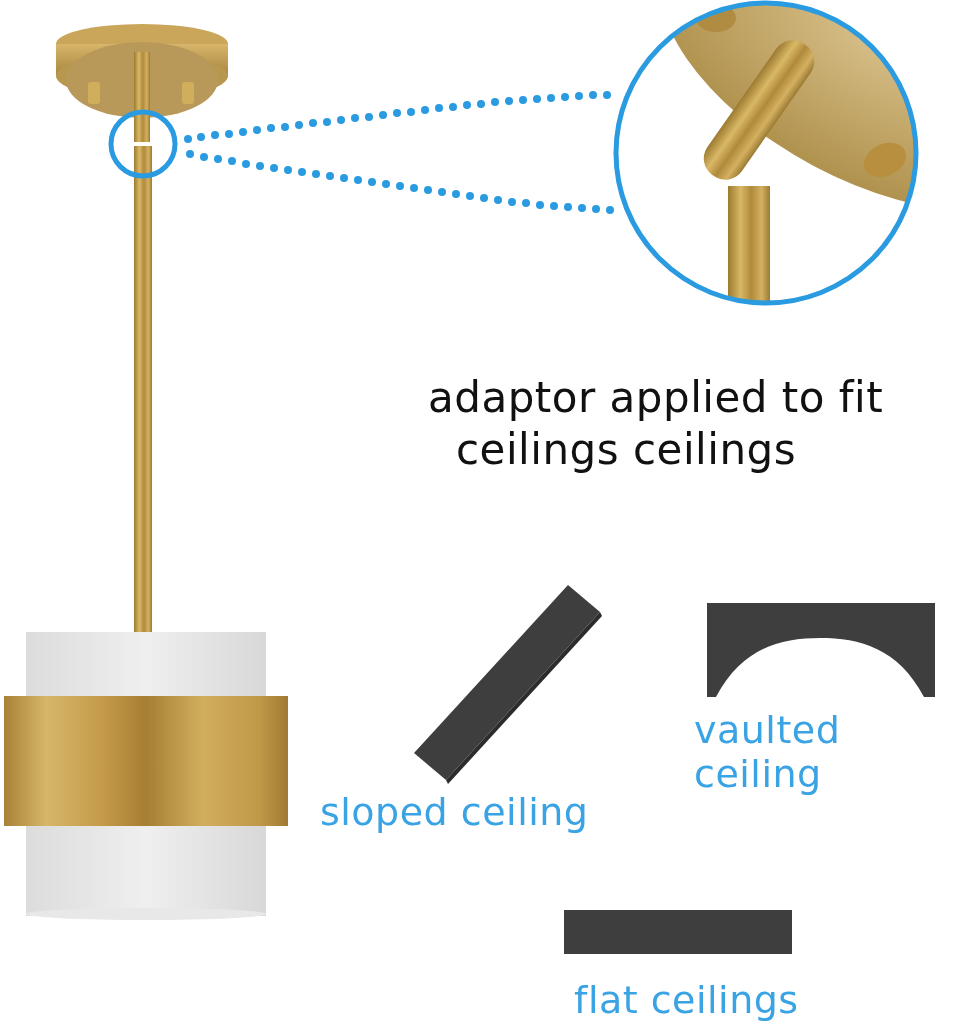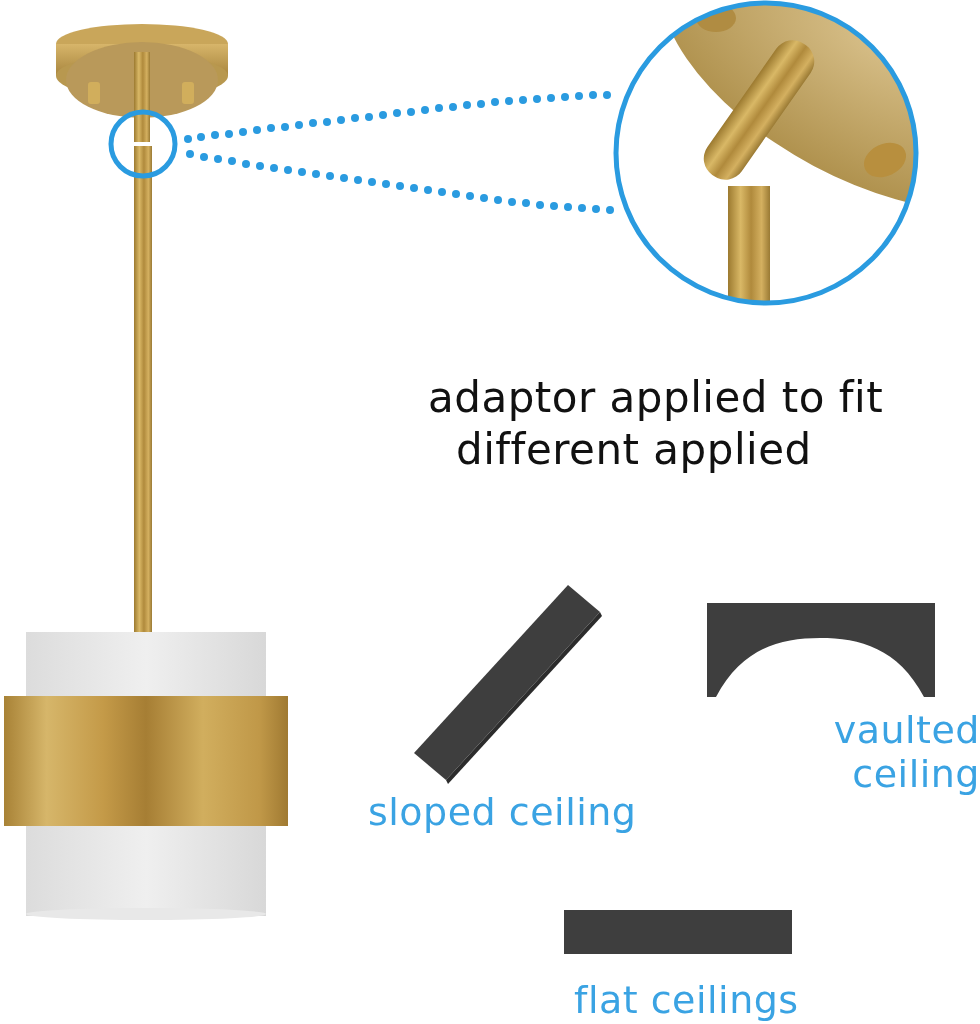--- a/index.html
+++ b/index.html
@@ -1,22 +1,22 @@
 <!DOCTYPE html>
 <html><head>
 <meta charset="utf-8">
 <style>
   html, body { margin:0; padding:0; background:#ffffff; }
   body { width:980px; height:1024px; position:relative; overflow:hidden; font-family:"DejaVu Sans","Liberation Sans",sans-serif; }
   .abs { position:absolute; }
   .headline { left:428px; top:372px; font-size:42px; line-height:52px; color:#111; letter-spacing:0.5px; font-weight:400; }
   .headline .l2 { padding-left:28px; display:block; }
   .headline .l1 { display:block; }
-  .label { color:#3aa3e3; font-size:38px; line-height:44px; letter-spacing:0.5px;text-align:right; }
-  .lbl-sloped { left:320px; top:790px;margin-left:48px; }
+  .label { color:#3aa3e3; font-size:38px; line-height:44px; letter-spacing:0.5px; }
+  .lbl-sloped { left:320px; top:790px; }
   .lbl-vaulted { left:694px; top:708px; }
   .lbl-flat { left:574px; top:978px; }
   svg { position:absolute; left:0; top:0; }
 </style>
 </head>
 <body>
 
 <svg width="980" height="1024" viewBox="0 0 980 1024">
   <defs>
     <linearGradient id="brassV" x1="0" y1="0" x2="1" y2="0">
@@ -160,18 +160,18 @@
 
   <g>
     <path d="M707,603 L935,603 L935,697 L924,697 C898,648 860,638 820,638 C780,638 742,648 716,697 L707,697 Z" fill="#3e3e3e"></path>
   </g>
 
   <rect x="564" y="910" width="228" height="44" fill="#3e3e3e"></rect>
 </svg>
 
 <div class="abs headline">
   <span class="l1">adaptor applied to fit</span>
-  <span class="l2">different applied</span>
+  <span class="l2">ceilings ceilings</span>
 </div>
 
 <div class="abs label lbl-sloped">sloped ceiling</div>
 <div class="abs label lbl-vaulted">vaulted ceiling</div>
 <div class="abs label lbl-flat">flat ceilings</div>
 
 </body></html>

